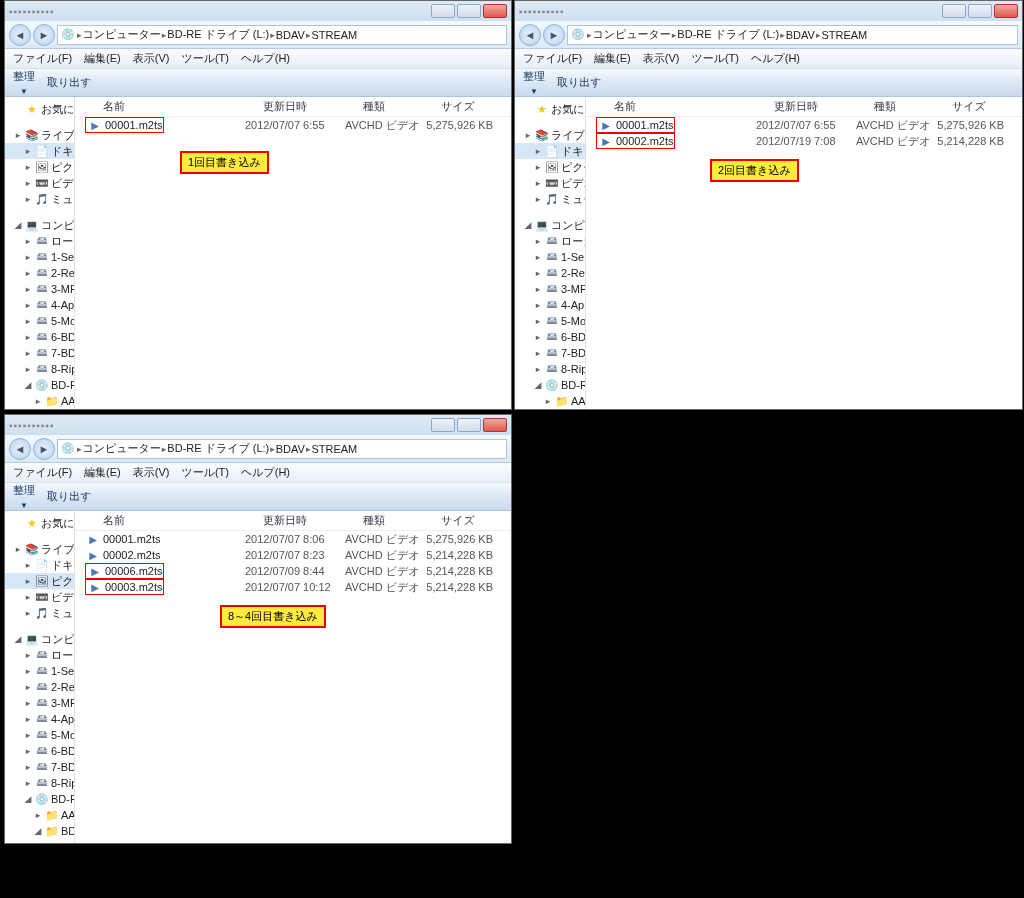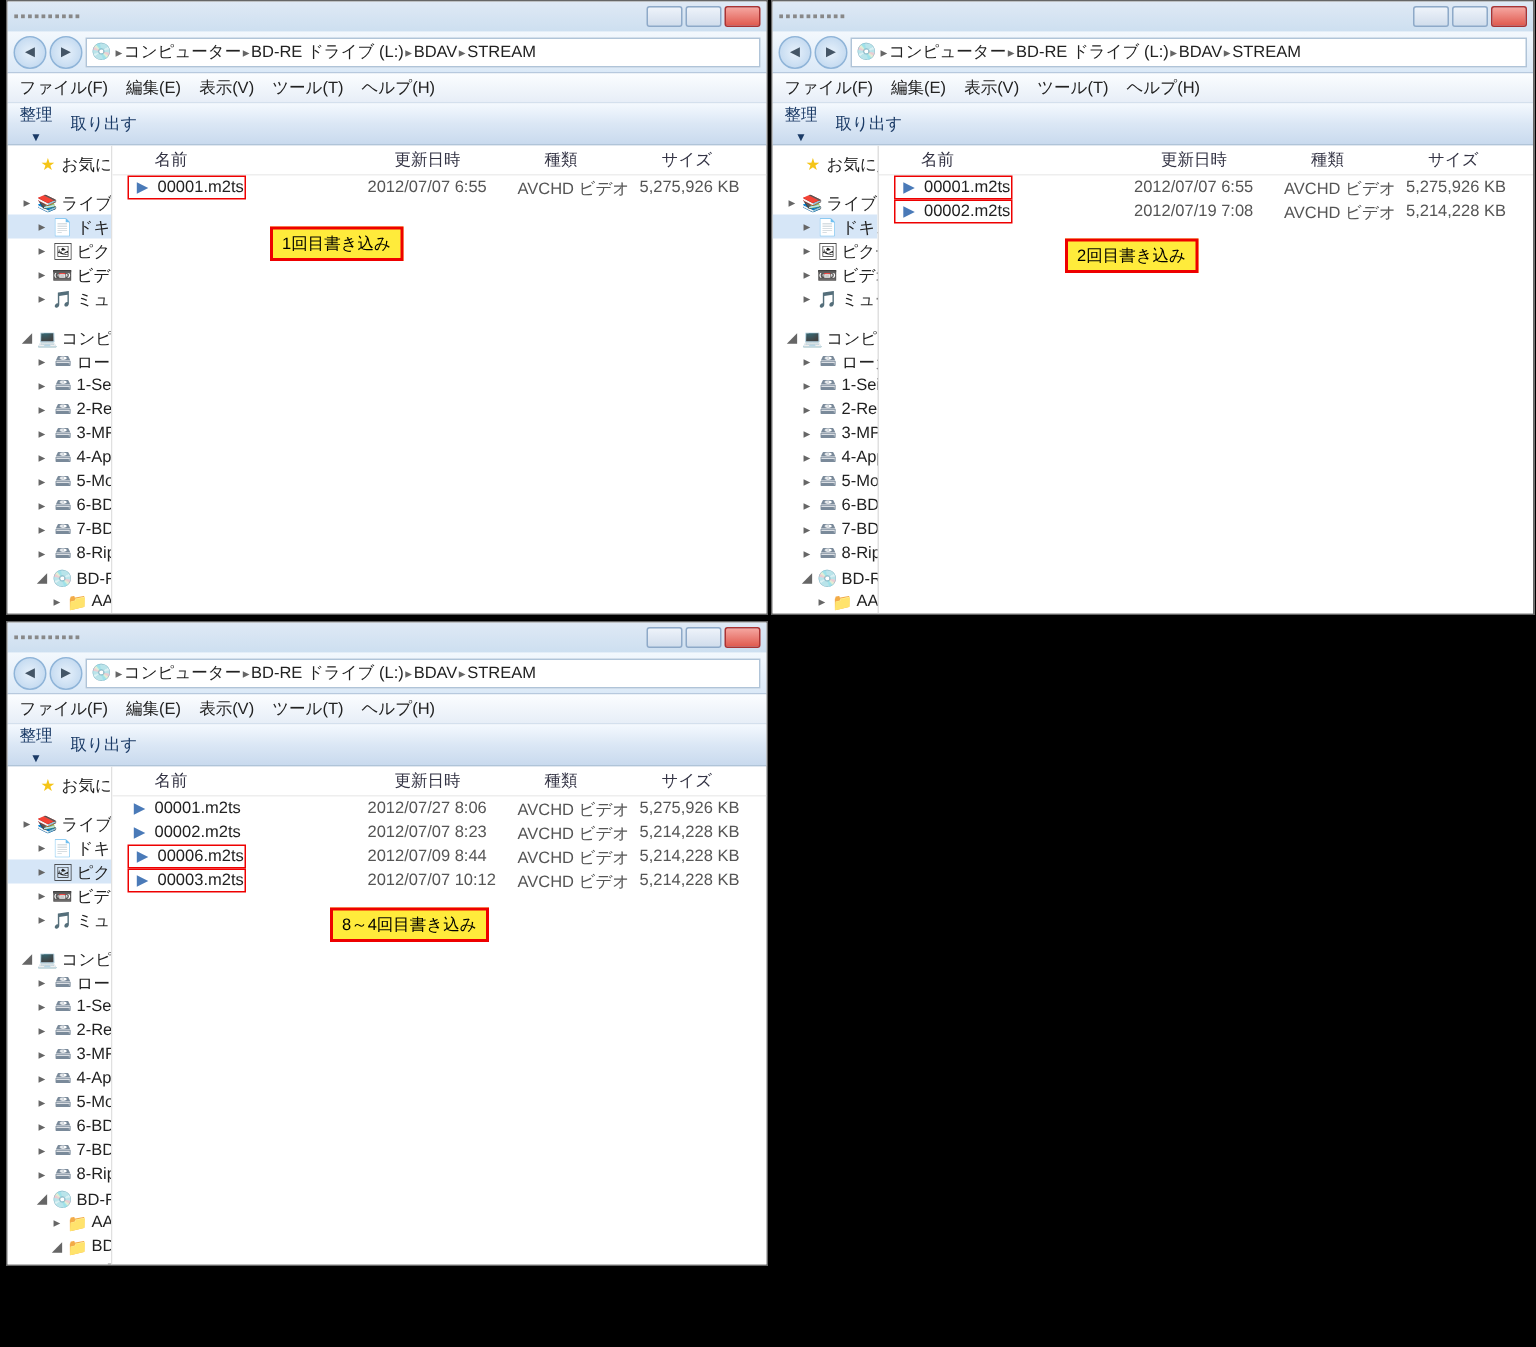--- a/index.html
+++ b/index.html
@@ -659,21 +659,21 @@
         <span class="col date">更新日時</span>
         <span class="col type">種類</span>
         <span class="col size">サイズ</span>
       </div>
       <div id="files3">
           <div class="file-row">
             <span class="file-name">
               <span class="file-icon video-ico">▶</span>
               <span>00001.m2ts</span>
             </span>
-            <span class="file-date">2012/07/27 8:06</span>
+            <span class="file-date">2012/07/07 8:06</span>
             <span class="file-type">AVCHD ビデオ</span>
             <span class="file-size">5,275,926 KB</span>
           </div>
           <div class="file-row">
             <span class="file-name">
               <span class="file-icon video-ico">▶</span>
               <span>00002.m2ts</span>
             </span>
             <span class="file-date">2012/07/07 8:23</span>
             <span class="file-type">AVCHD ビデオ</span>

